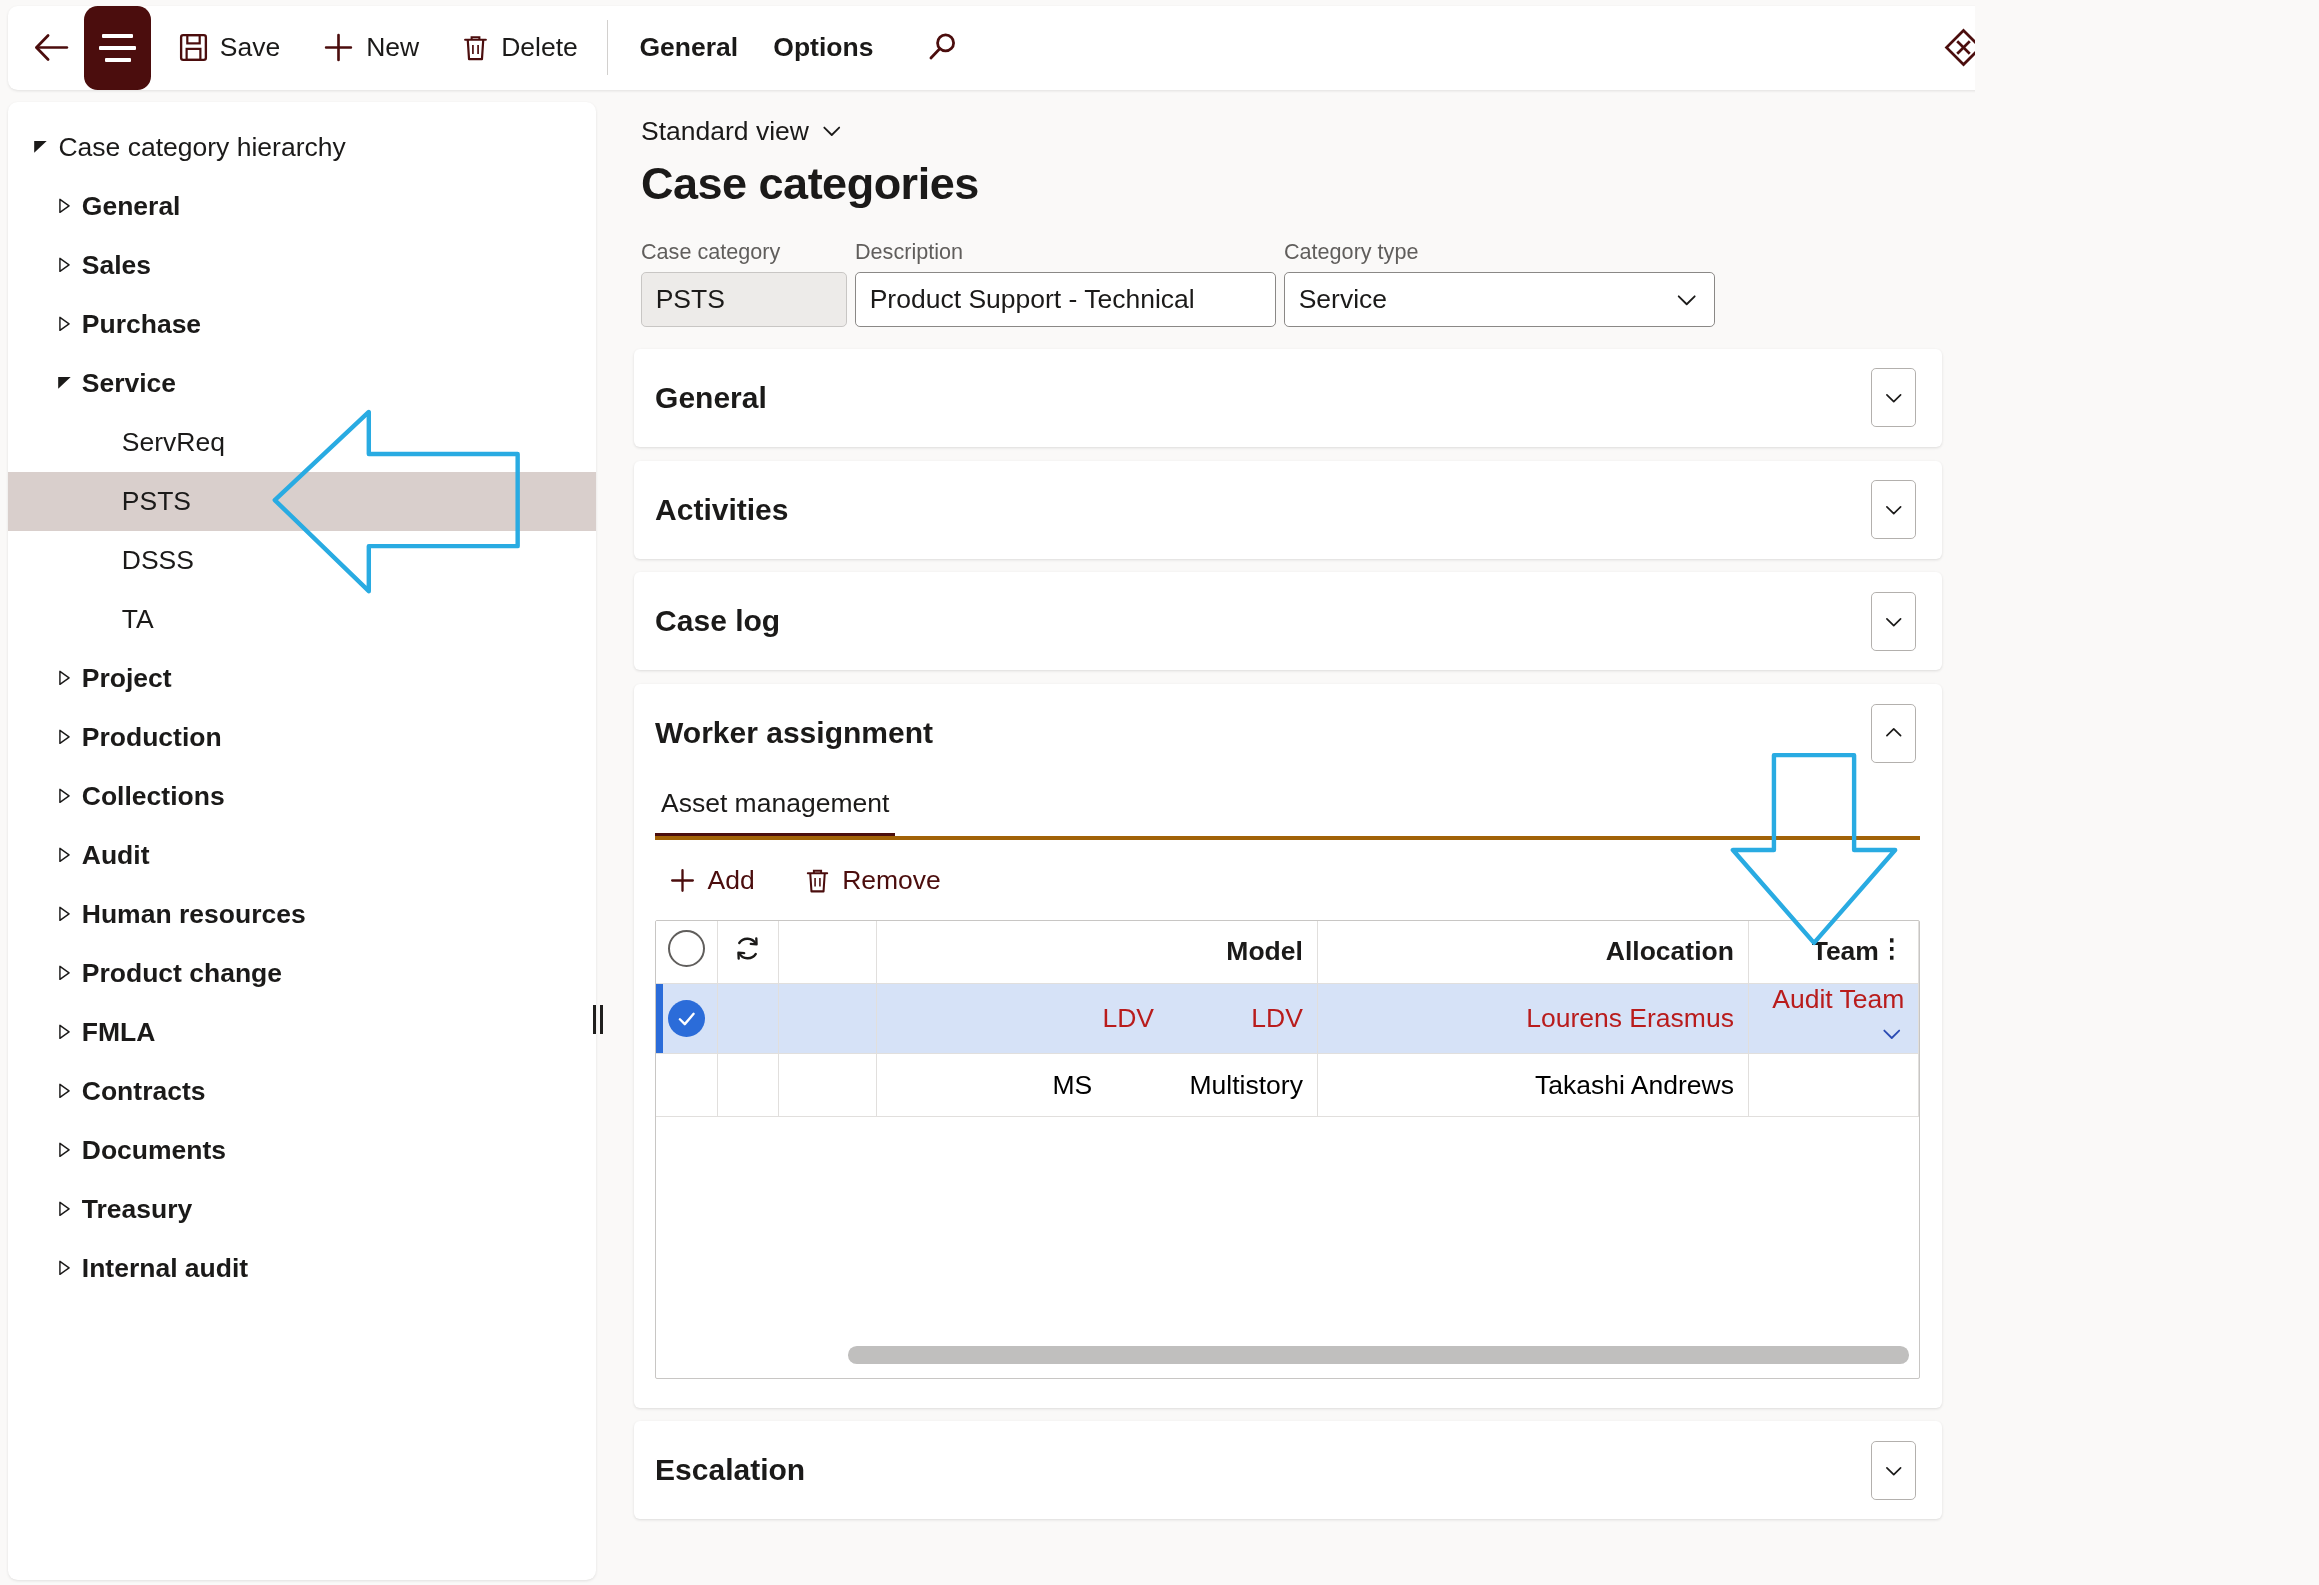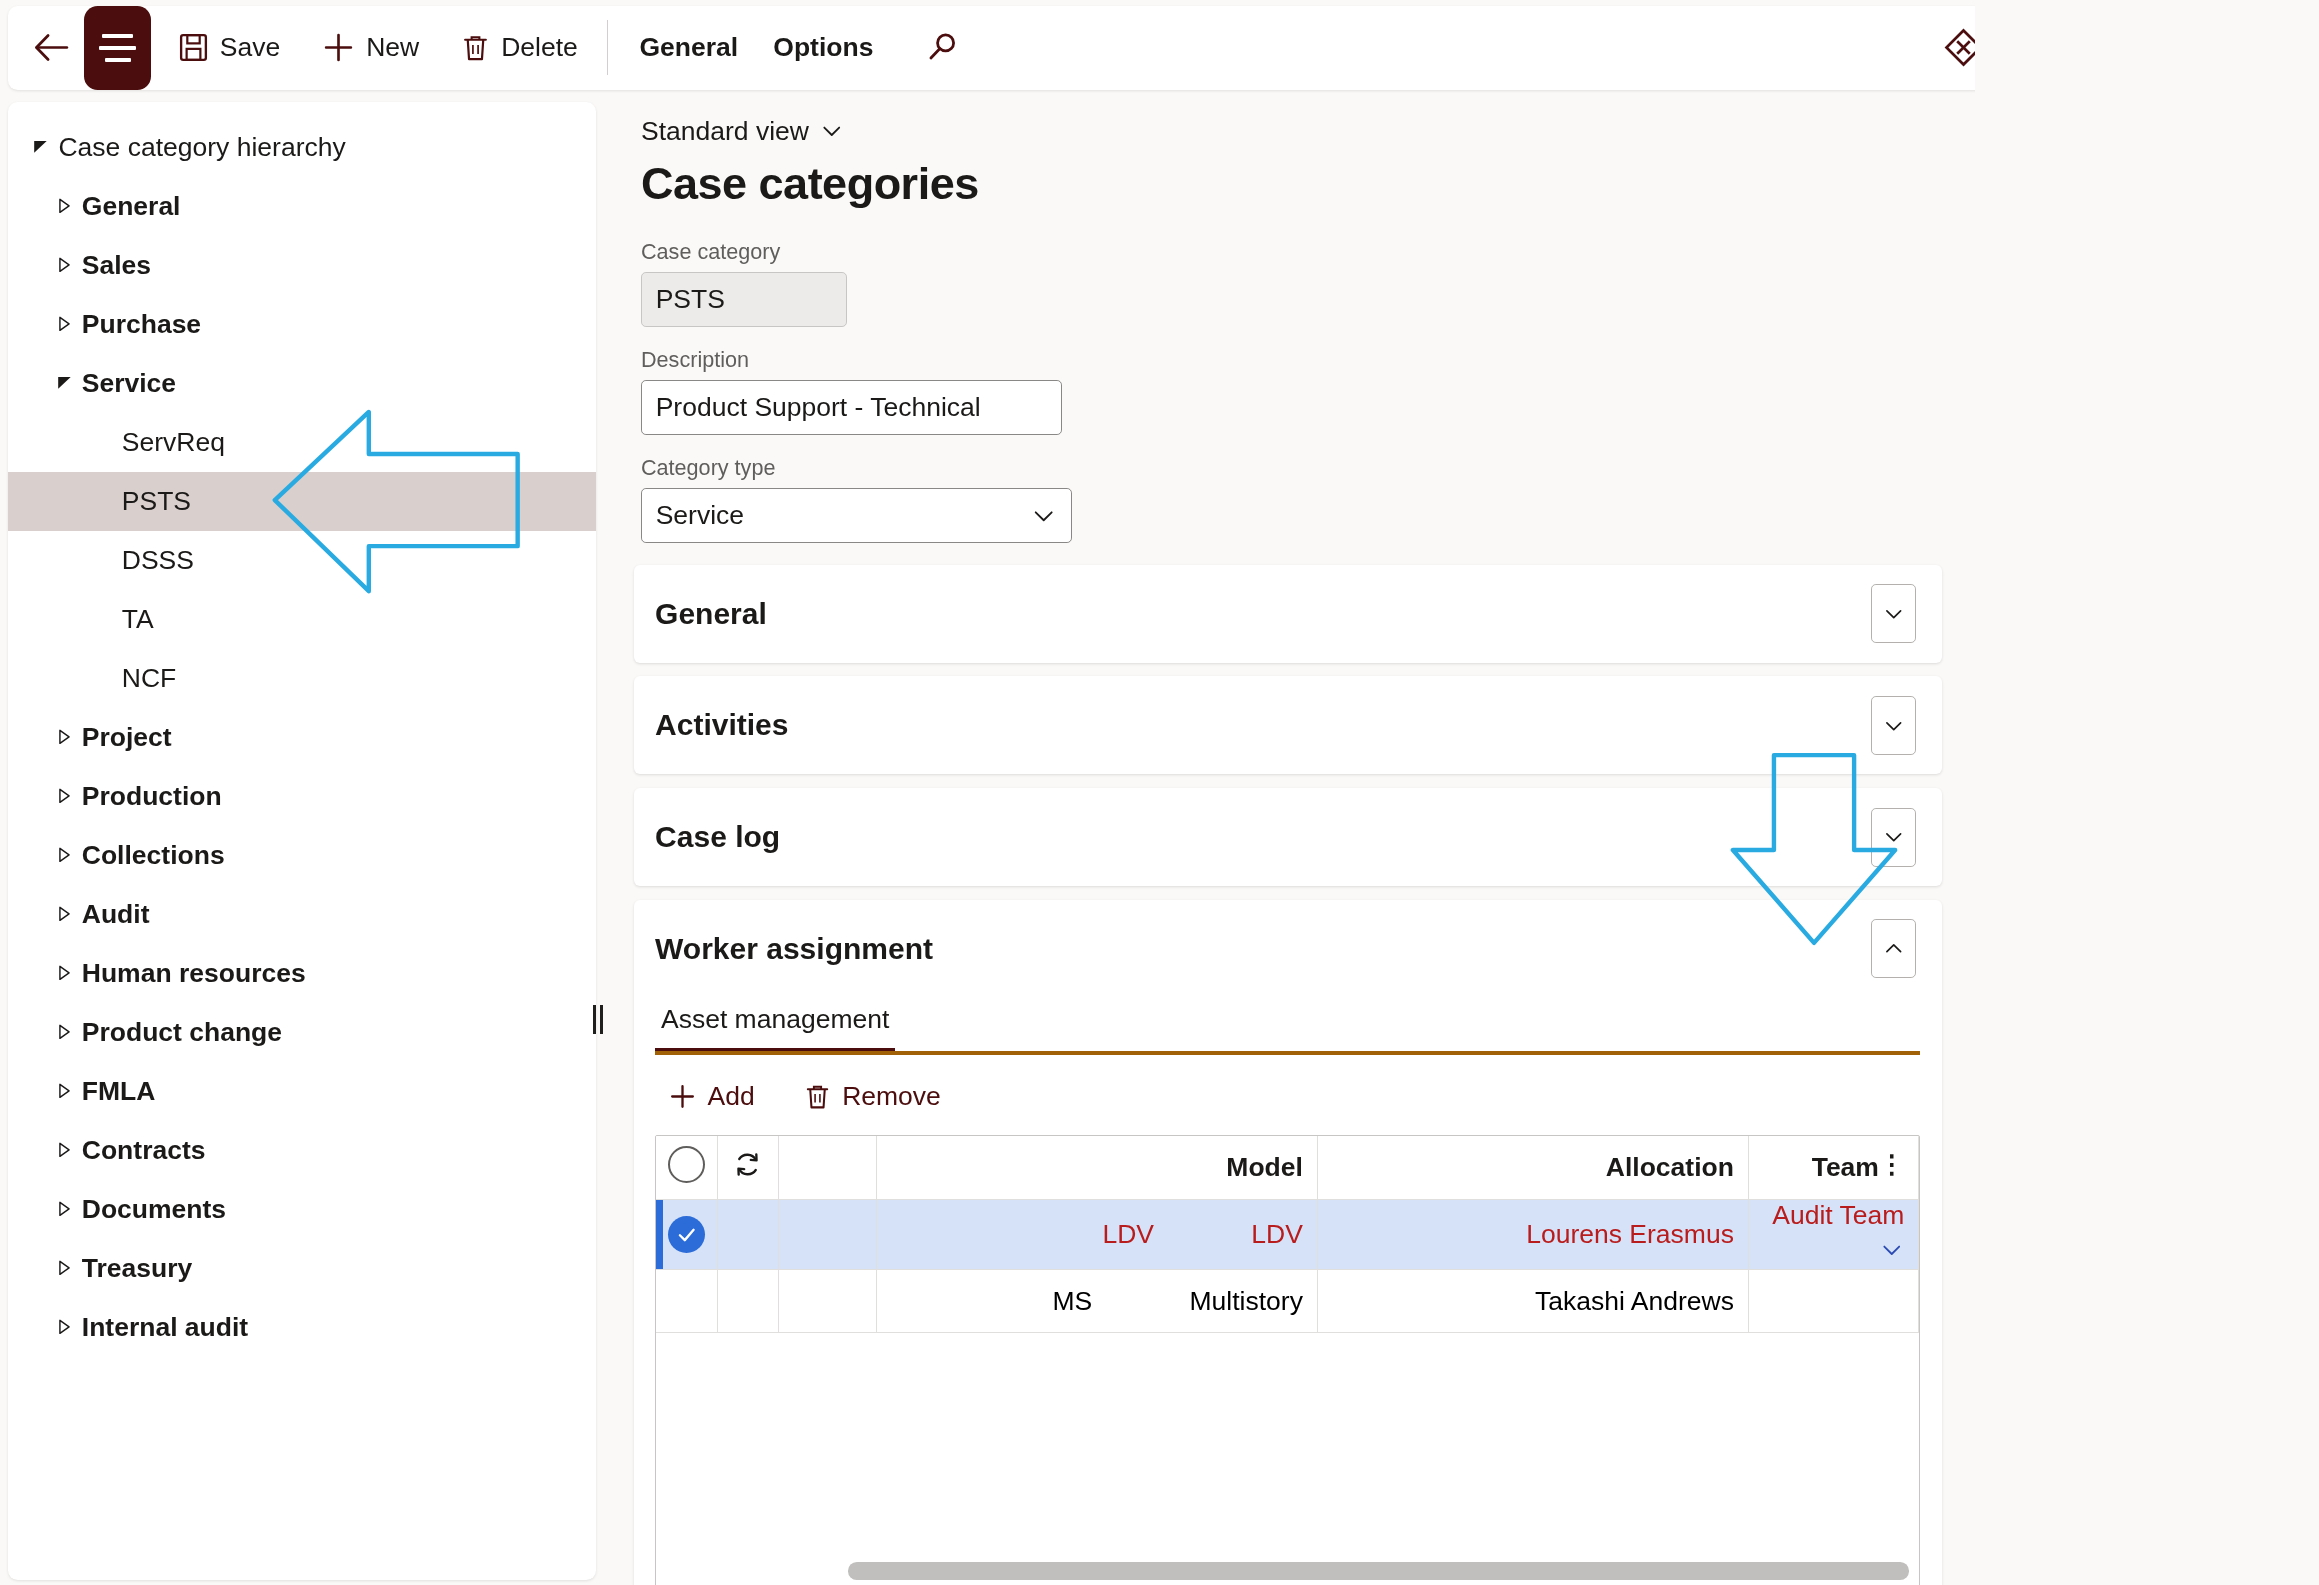--- a/index.html
+++ b/index.html
@@ -189,22 +189,21 @@
     margin: 11.8px 0 0 33px;
     font-size: 45px;
     font-weight: bold;
     color: #1b1a19;
     letter-spacing: -0.5px;
   }
 
   .fieldrow {
     display: flex;
     margin: 29px 0 0 33px;
-    gap: 20px;
-    flex-direction: column;
+    gap: 8px;
   }
   .field { display: flex; flex-direction: column; }
   .flabel {
     font-size: 21.6px;
     color: #605e5c;
     margin-bottom: 6.9px;
   }
   .fbox {
     height: 55px;
     border: 1px solid #8a8886;
@@ -524,23 +523,20 @@
       </div>
 
       <div class="tnode lvl2">
         <span class="tlabel">DSSS</span>
       </div>
 
       <div class="tnode lvl2">
         <span class="tlabel">TA</span>
       </div>
 
-      <div class="tnode lvl2">
-        <span class="tlabel">NCF</span>
-      </div>
 
       <div class="tnode lvl1">
         <span class="tw">
           <svg width="15.7" height="15.7" viewBox="0 0 12 12">
             <path d="M3 1 L3 11 L10 6 Z" fill="none" stroke="#1b1a19" stroke-width="1.1" stroke-linejoin="round"></path>
           </svg>
         </span>
         <span class="tlabel">Project</span>
       </div>
 

